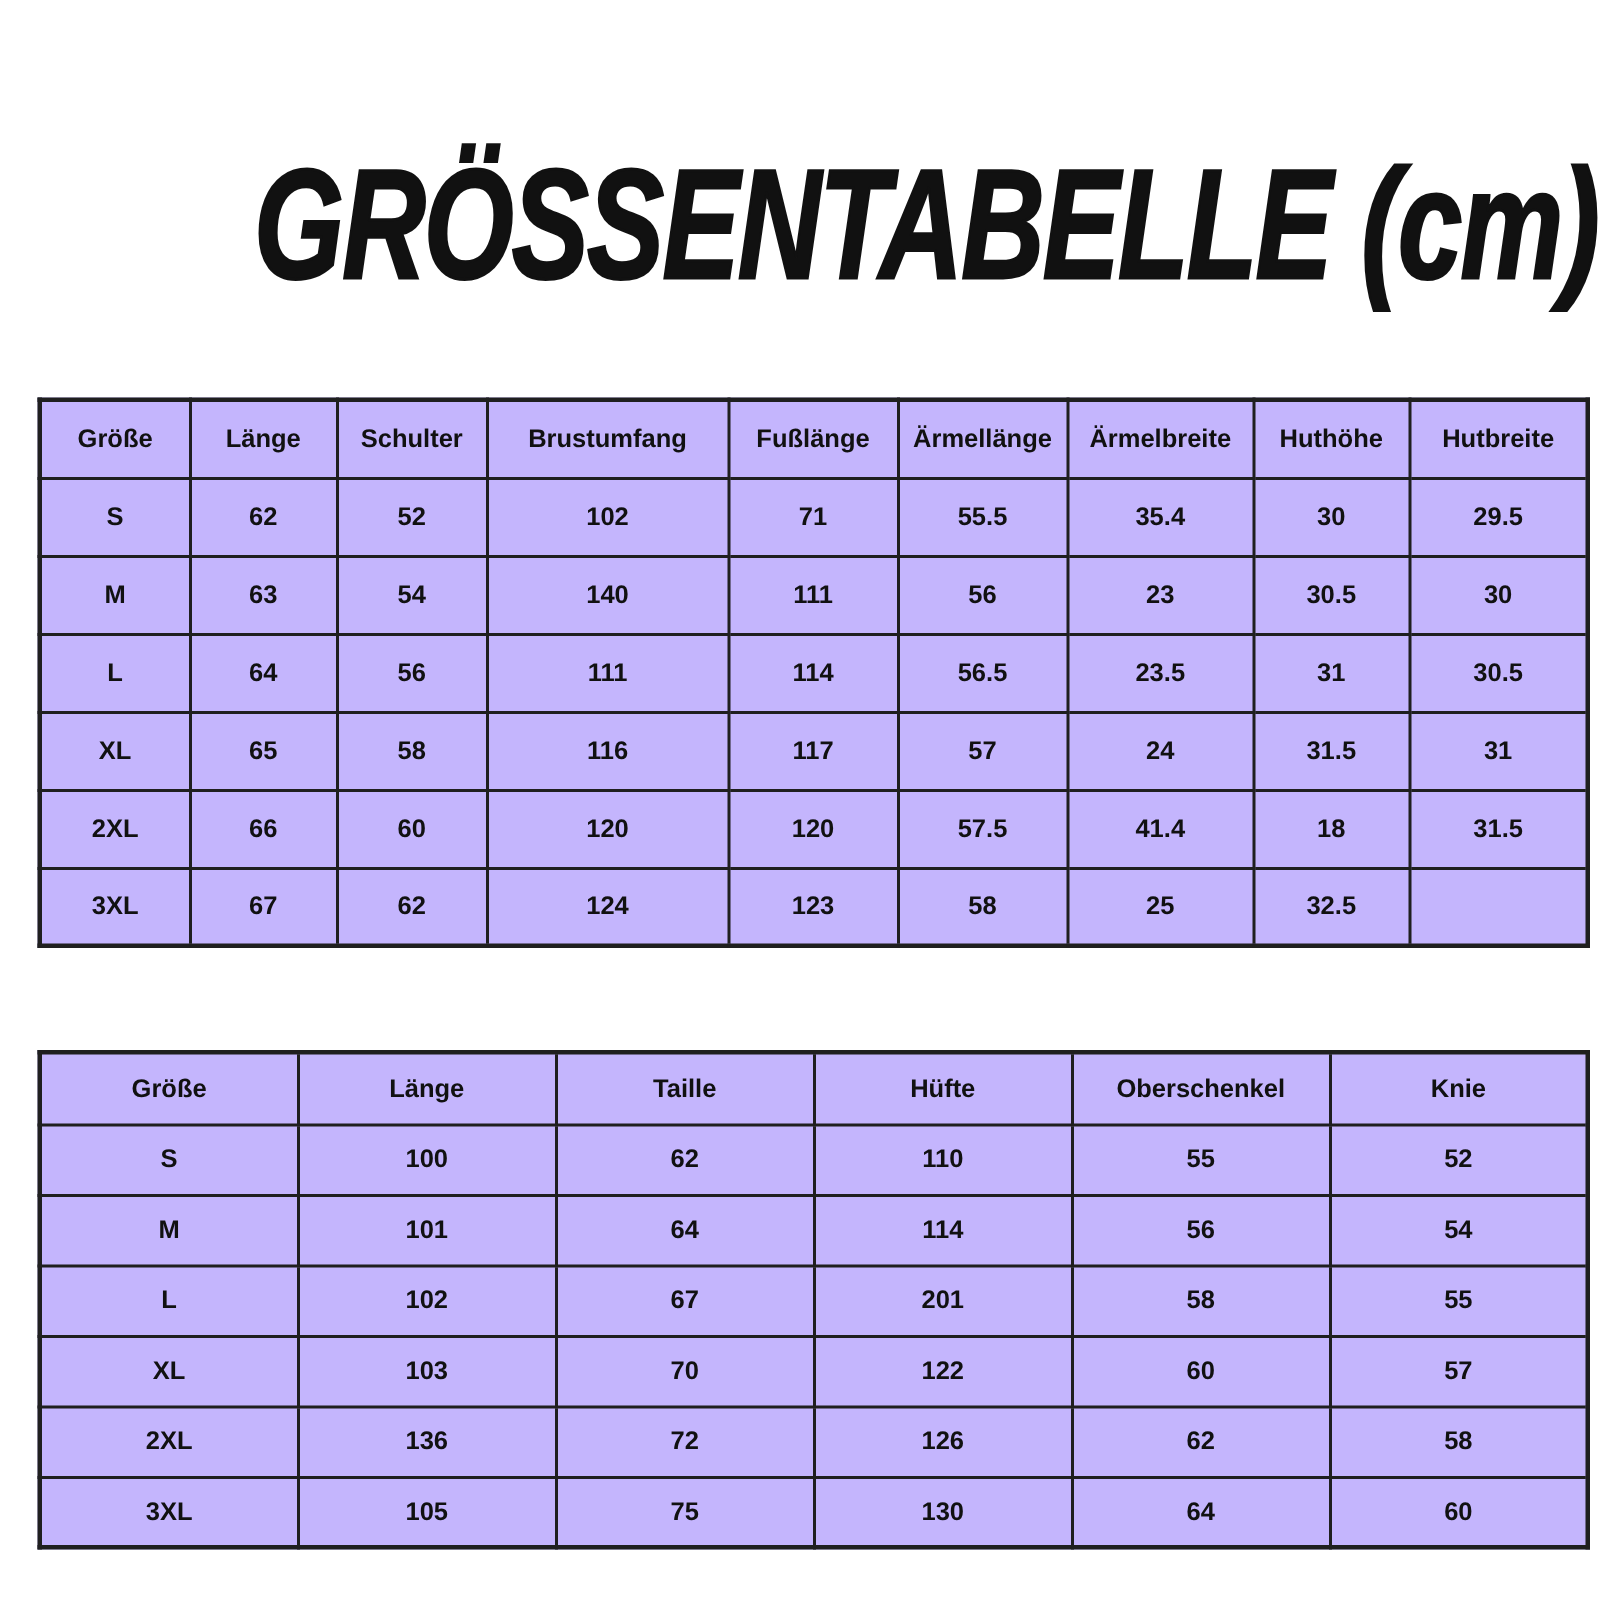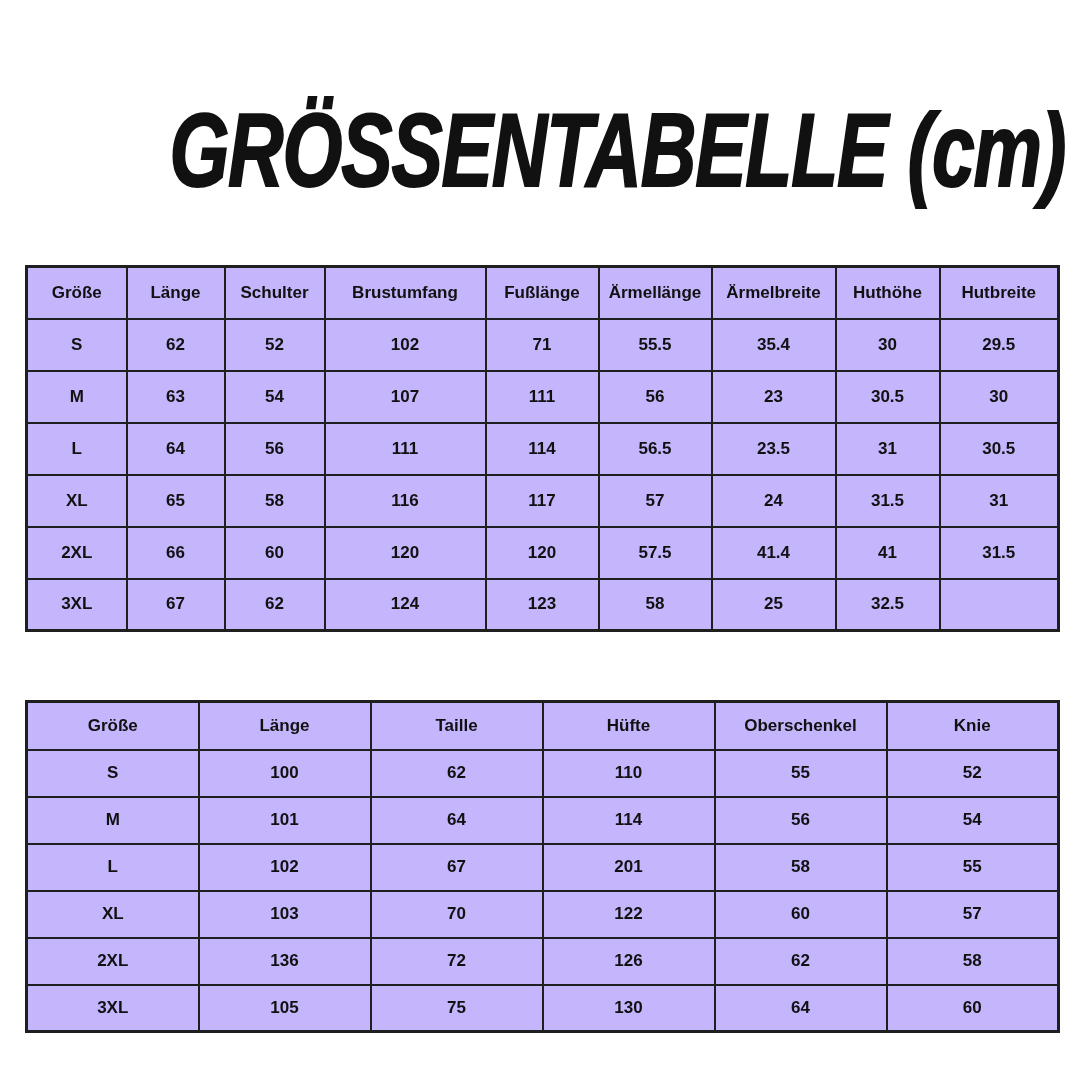--- a/index.html
+++ b/index.html
@@ -100,21 +100,21 @@
           <td>71</td>
           <td>55.5</td>
           <td>35.4</td>
           <td>30</td>
           <td>29.5</td>
         </tr>
         <tr>
           <th>M</th>
           <td>63</td>
           <td>54</td>
-          <td>107</td>
+          <td>140</td>
           <td>111</td>
           <td>56</td>
           <td>23</td>
           <td>30.5</td>
           <td>30</td>
         </tr>
         <tr>
           <th>L</th>
           <td>64</td>
           <td>56</td>
@@ -137,21 +137,21 @@
           <td>31</td>
         </tr>
         <tr>
           <th>2XL</th>
           <td>66</td>
           <td>60</td>
           <td>120</td>
           <td>120</td>
           <td>57.5</td>
           <td>41.4</td>
-          <td>41</td>
+          <td>18</td>
           <td>31.5</td>
         </tr>
         <tr>
           <th>3XL</th>
           <td>67</td>
           <td>62</td>
           <td>124</td>
           <td>123</td>
           <td>58</td>
           <td>25</td>

